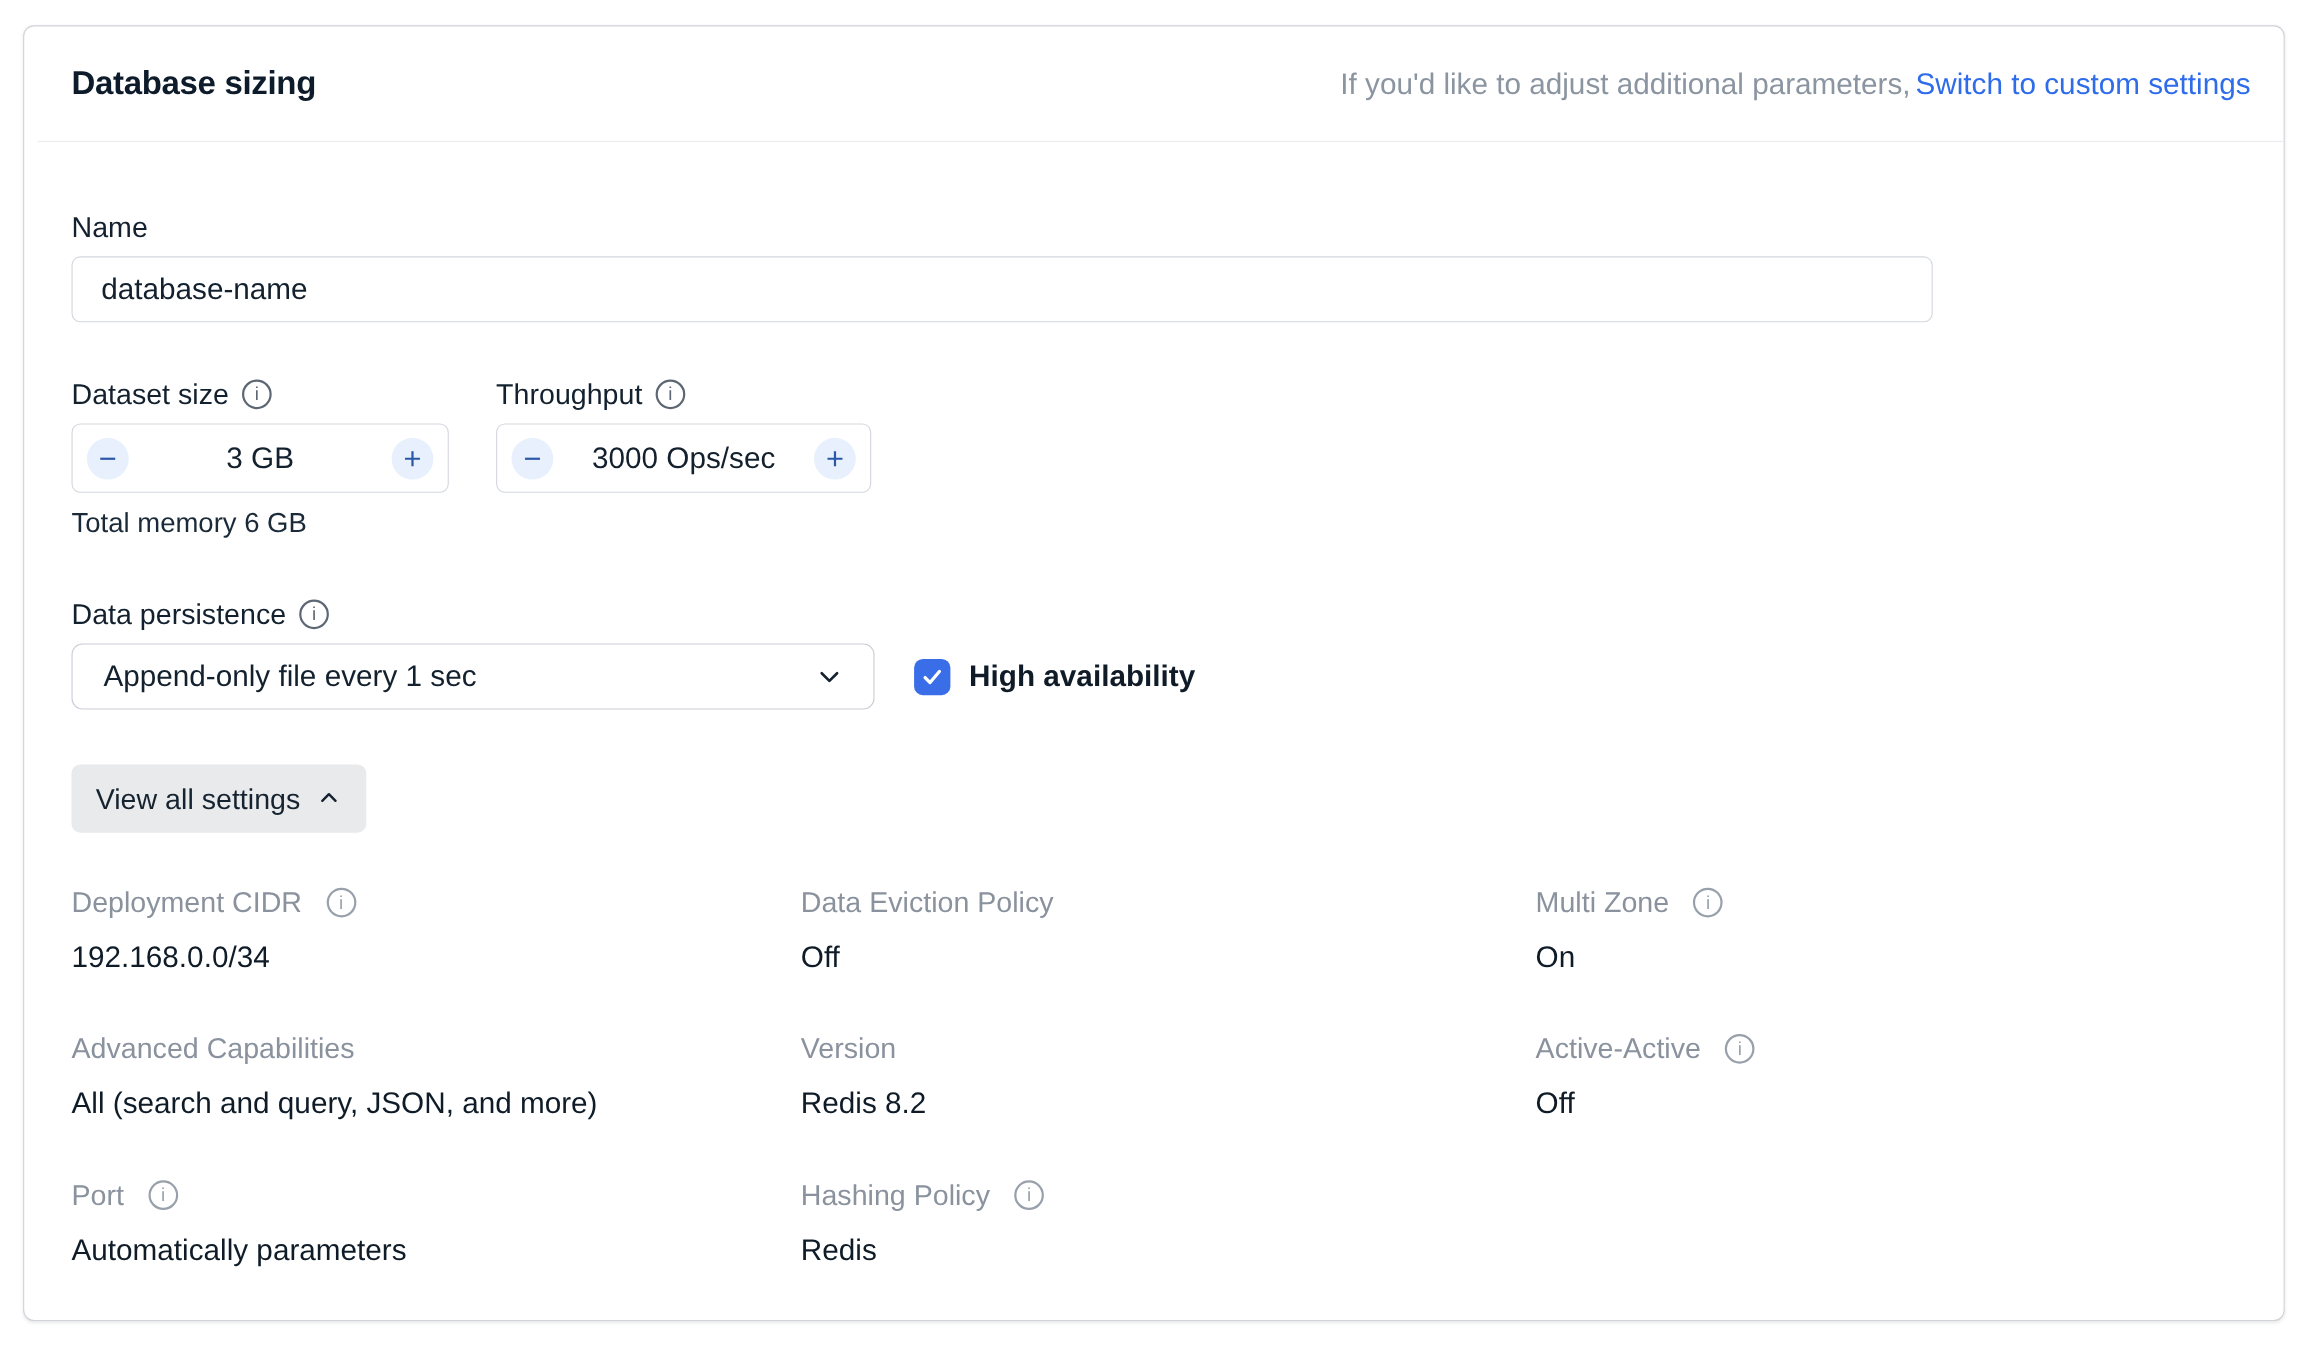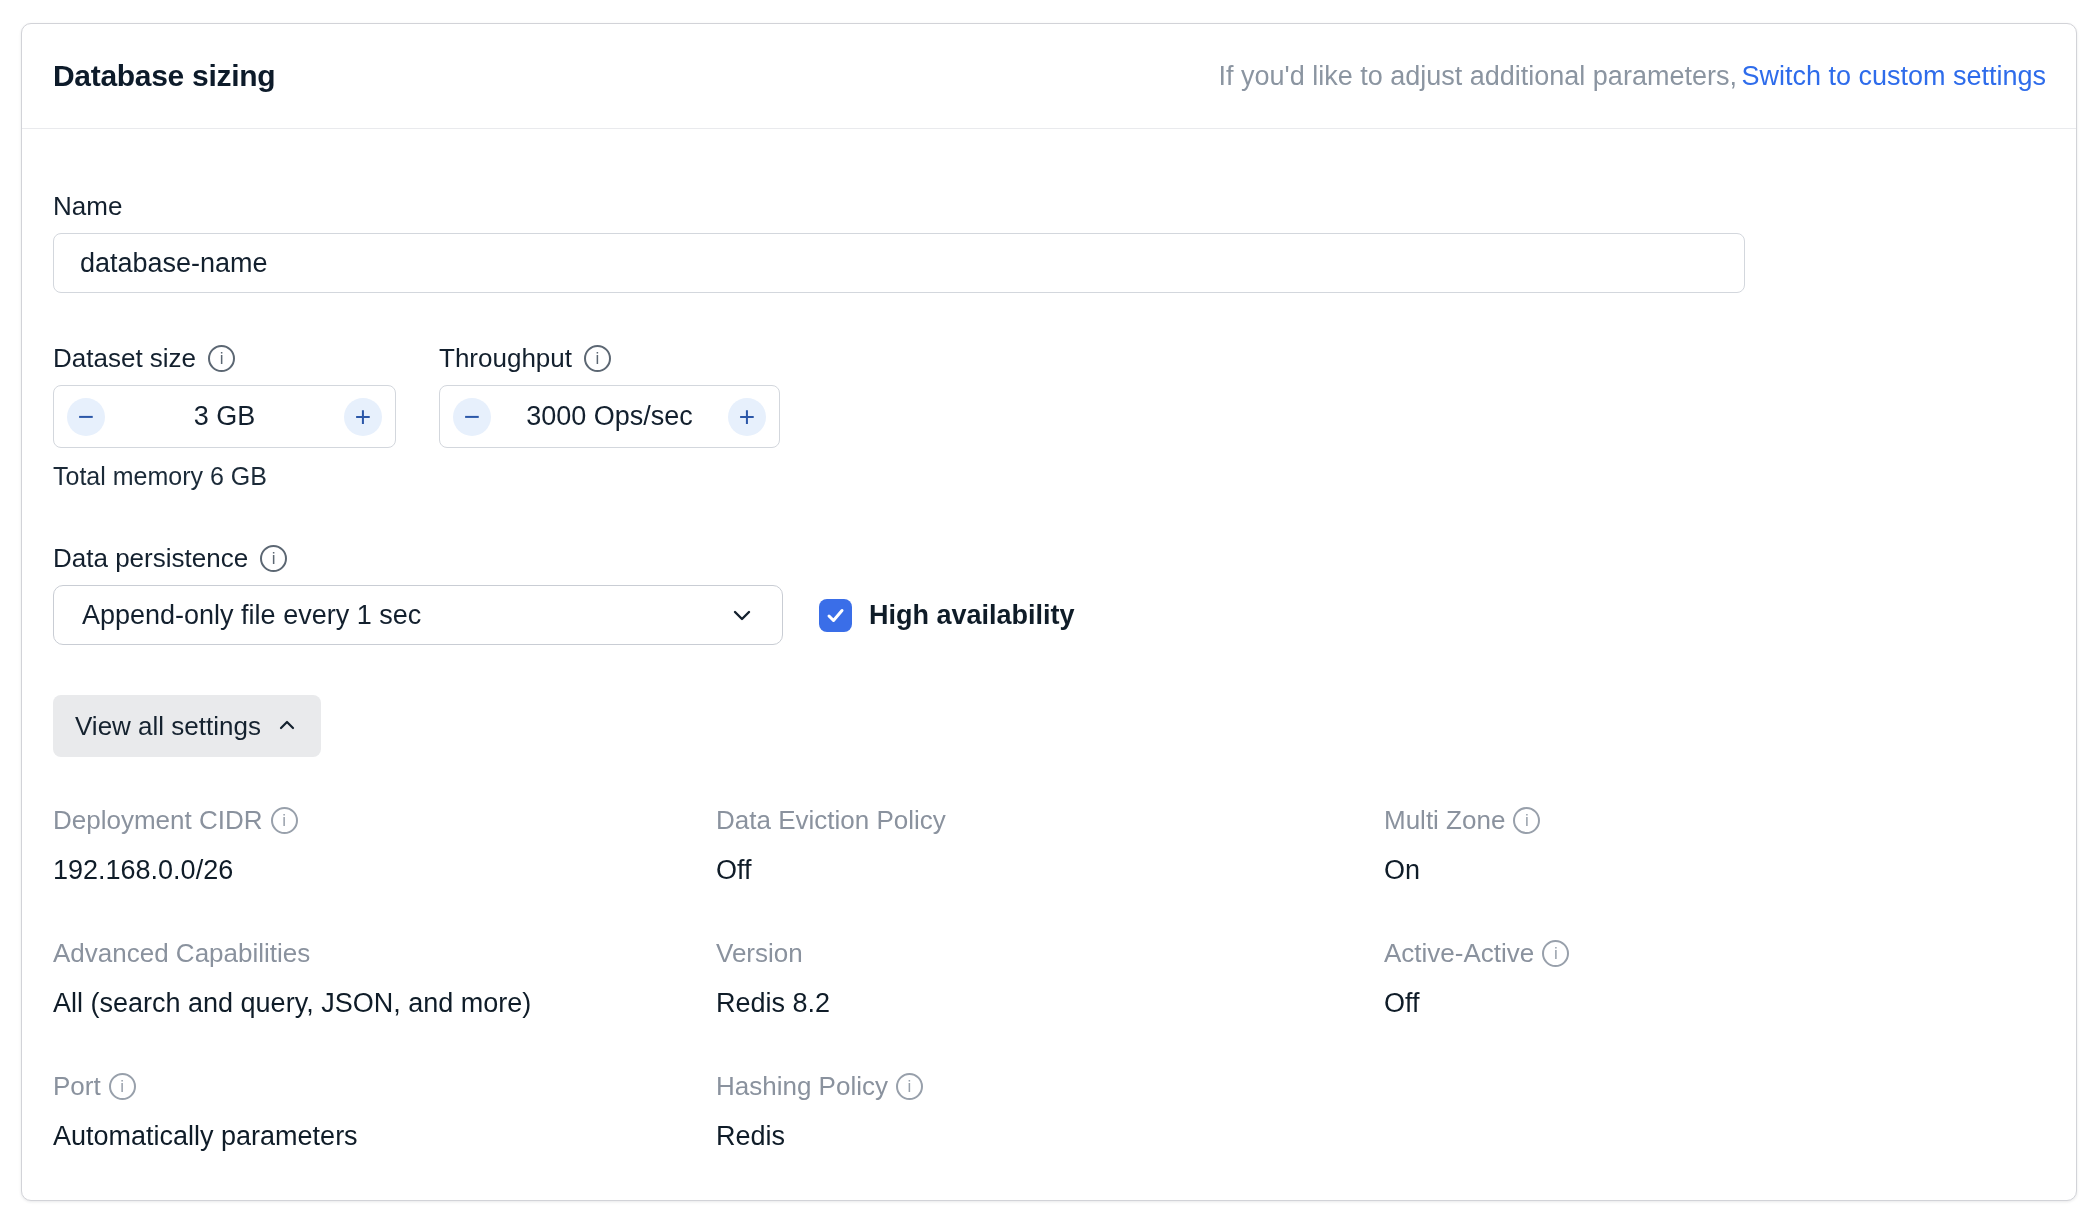--- a/index.html
+++ b/index.html
@@ -11,20 +11,21 @@
     overflow: hidden;
   }
   .card {
     position: absolute;
     left: 21px; top: 23px;
     width: 2056px; height: 1178px;
     background: #ffffff;
     border: 1px solid #d2d3d8;
     border-radius: 10px;
     box-shadow: 0 1px 3px rgba(20,30,40,0.10);
+    padding-left: 12px;
   }
   .card-header {
     height: 105px;
     display: flex;
     align-items: center;
     justify-content: space-between;
     padding: 0 30px 0 31px;
     border-bottom: 1px solid #e9eaed;
   }
   .card-title {
@@ -165,21 +166,21 @@
     margin-top: 48px;
     display: grid;
     grid-template-columns: 663px 668px 1fr;
     row-gap: 52px;
   }
   .setting-label {
     font-size: 26px;
     color: #8a929e;
     display: flex;
     align-items: center;
-    gap: 8px;
+    gap: 22px;
   }
   .setting-value {
     margin-top: 19px;
     font-size: 27px;
     color: #0f1c28;
   }
   svg { display: block; }
 </style>
 </head>
 <body>
@@ -261,21 +262,21 @@
       </span>
     </button>
 
     <div class="settings-grid">
 
       <div>
         <div class="setting-label">
           <span>Deployment CIDR</span>
           <span class="info-icon gray">i</span>
         </div>
-        <div class="setting-value">192.168.0.0/26</div>
+        <div class="setting-value">192.168.0.0/34</div>
       </div>
 
       <div>
         <div class="setting-label">
           <span>Data Eviction Policy</span>
         </div>
         <div class="setting-value">Off</div>
       </div>
 
       <div>

